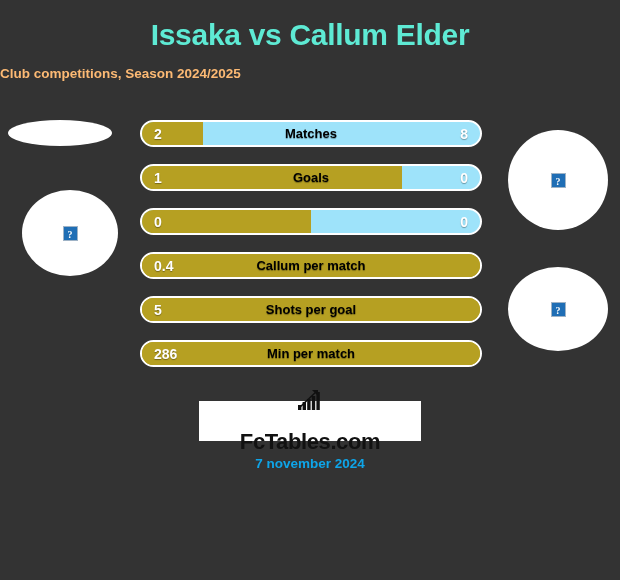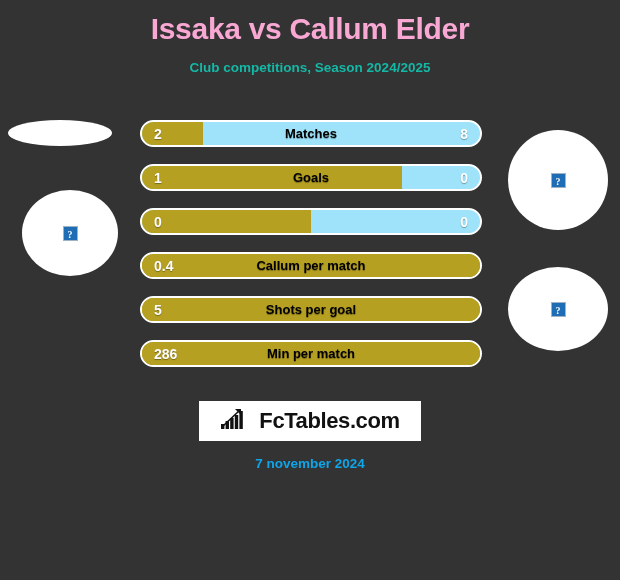--- a/index.html
+++ b/index.html
@@ -11,31 +11,30 @@
     height: 580px;
     background: #333333;
     font-family: "Liberation Sans", sans-serif;
     overflow: hidden;
     position: relative;
   }
 
   
   .title {
     text-align: center;
-    color: #f9a8d4;
+    color: #5eead4;
     font-size: 30px;
     font-weight: bold;
     letter-spacing: -0.3px;
-    padding-top: 12px;
+    padding-top: 18px;
     line-height: 34px;
     white-space: nowrap;
   }
   .subtitle {
-    text-align: center;
-    color: #14b8a6;
+    color: #fdba74;
     font-size: 13.5px;
     font-weight: bold;
     padding-top: 14px;
     line-height: 16px;
   }
 
   
   .side {
     position: absolute;
     top: 112px;
@@ -161,20 +160,21 @@
     height: 40px;
     background: #ffffff;
     display: flex;
     align-items: center;
     justify-content: center;
   }
   .logo-inner {
     display: flex;
     align-items: center;
     gap: 13px;
+    flex-direction: column;
   }
   .logo-text {
     color: #111111;
     font-size: 22px;
     font-weight: bold;
     letter-spacing: -0.4px;
   }
   .date {
     position: absolute;
     left: 0; right: 0;

